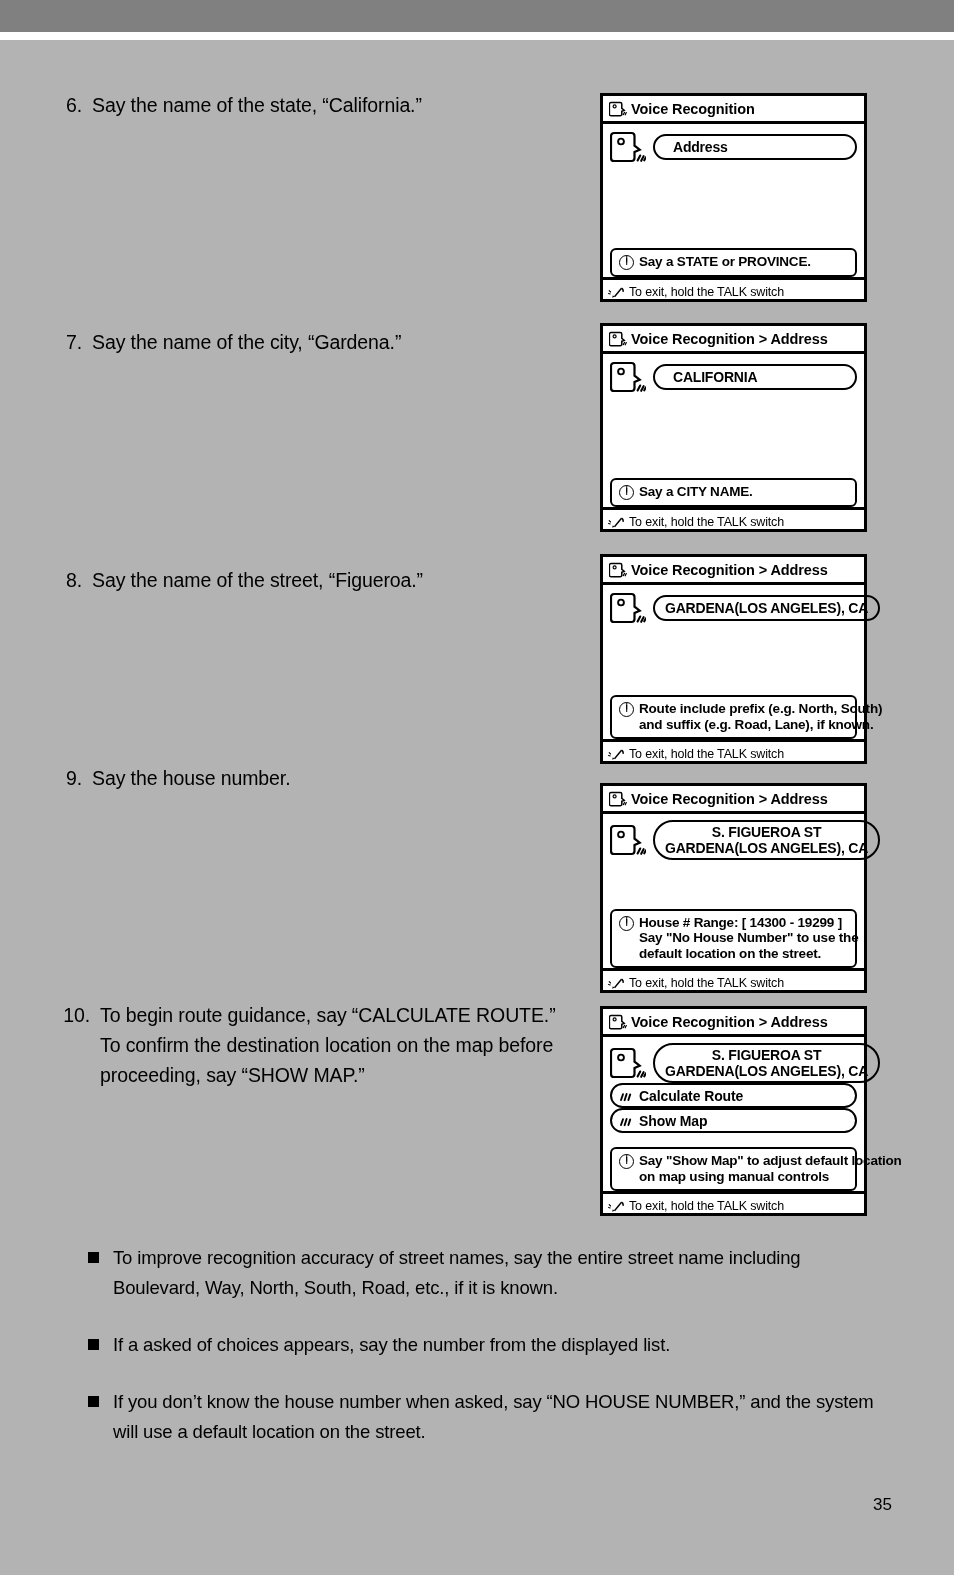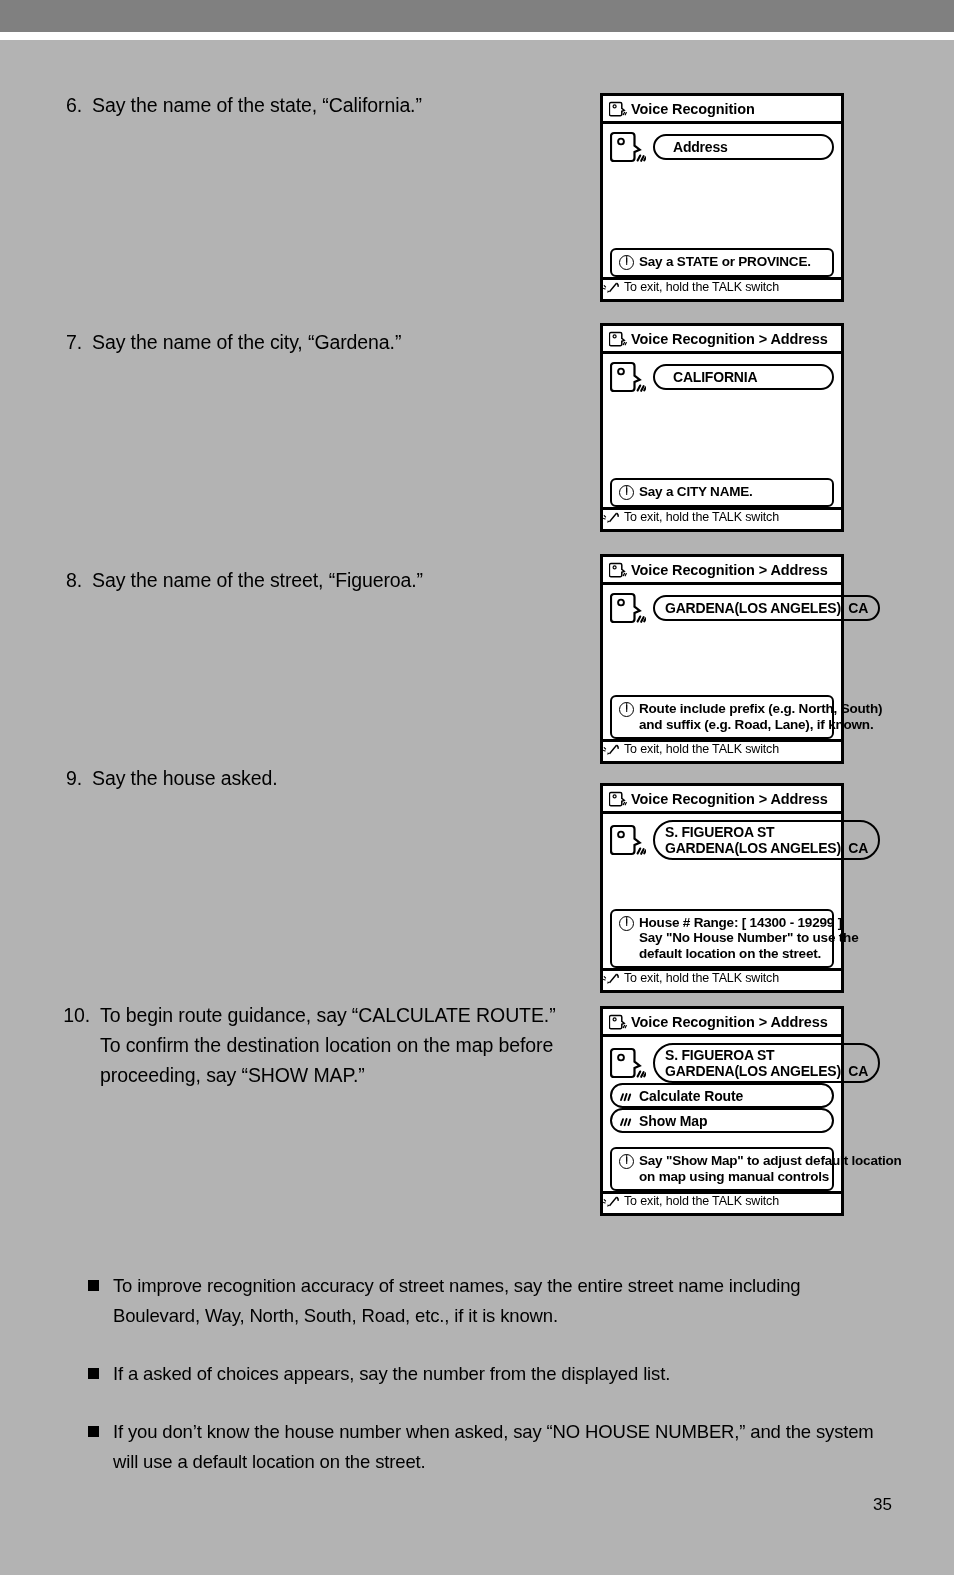--- a/index.html
+++ b/index.html
@@ -54,21 +54,21 @@
   }
   .step-text {
     flex: 1 1 auto;
     max-width: 480px;
   }
 
   
   .screen {
     position: absolute;
     left: 600px;
-    width: 244px;
+    width: 267px;
     box-sizing: border-box;
     background: #ffffff;
     border: 3px solid #000000;
   }
   .screen-title {
     display: flex;
     align-items: center;
     height: 25px;
     padding: 0 4px 0 6px;
     border-bottom: 3px solid #000;
@@ -78,43 +78,44 @@
     white-space: nowrap;
   }
   .screen-body {
     position: relative;
     padding: 6px 7px 0 7px;
     display: flex;
     flex-direction: column;
   }
   .screen-footer {
     display: flex;
-    align-items: flex-start;
+    align-items: flex-end;
     height: 19px;
     border-top: 3px solid #000;
+    padding-left: 5px;
     font-size: 12.5px;
     letter-spacing: -0.15px;
     white-space: nowrap;
   }
 
   
   .value-row {
     display: flex;
     align-items: center;
     gap: 7px;
   }
   .pill {
     flex: 1 1 auto;
     border: 2px solid #000;
     border-radius: 22px;
     min-height: 26px;
     display: flex;
     flex-direction: column;
     justify-content: center;
-    align-items: flex-start;
+    align-items: center;
     padding: 2px 10px;
     box-sizing: border-box;
     font-size: 14px;
     font-weight: bold;
     text-align: center;
     line-height: 16px;
     letter-spacing: -0.2px;
   }
   .pill.left-align {
     align-items: flex-start;
@@ -186,21 +187,20 @@
   }
   .note {
     display: flex;
     align-items: flex-start;
     gap: 14px;
     margin-bottom: 27px;
     font-size: 18.5px;
     line-height: 30px;
     letter-spacing: -0.15px;
     color: #000;
-    margin-top: 28px;
   }
   .note-bullet {
     flex: 0 0 auto;
     width: 11px; height: 11px;
     background: #000;
     margin-top: 9px;
   }
   .note-text { flex: 1 1 auto; }
 
   .page-number {
@@ -229,21 +229,21 @@
     <div class="step-text">Say the name of the city, “Gardena.”</div>
   </div>
 
   <div class="step" style="left:56px; top:565px; width:500px;">
     <div class="step-num">8.</div>
     <div class="step-text">Say the name of the street, “Figueroa.”</div>
   </div>
 
   <div class="step" style="left:56px; top:763px; width:500px;">
     <div class="step-num">9.</div>
-    <div class="step-text">Say the house asked.</div>
+    <div class="step-text">Say the house number.</div>
   </div>
 
   <div class="step" style="left:56px; top:1000px; width:520px;justify-content:flex-end;">
     <div class="step-num" style="width:44px;flex:0 0 44px;">10.</div>
     <div class="step-text">To begin route guidance, say “CALCULATE ROUTE.” To confirm the destination location on the map before proceeding, say “SHOW MAP.”</div>
   </div>
 
   <div class="screen" style="top:93px;">
     <div class="screen-title">
       <span class="icon-head-sm">

